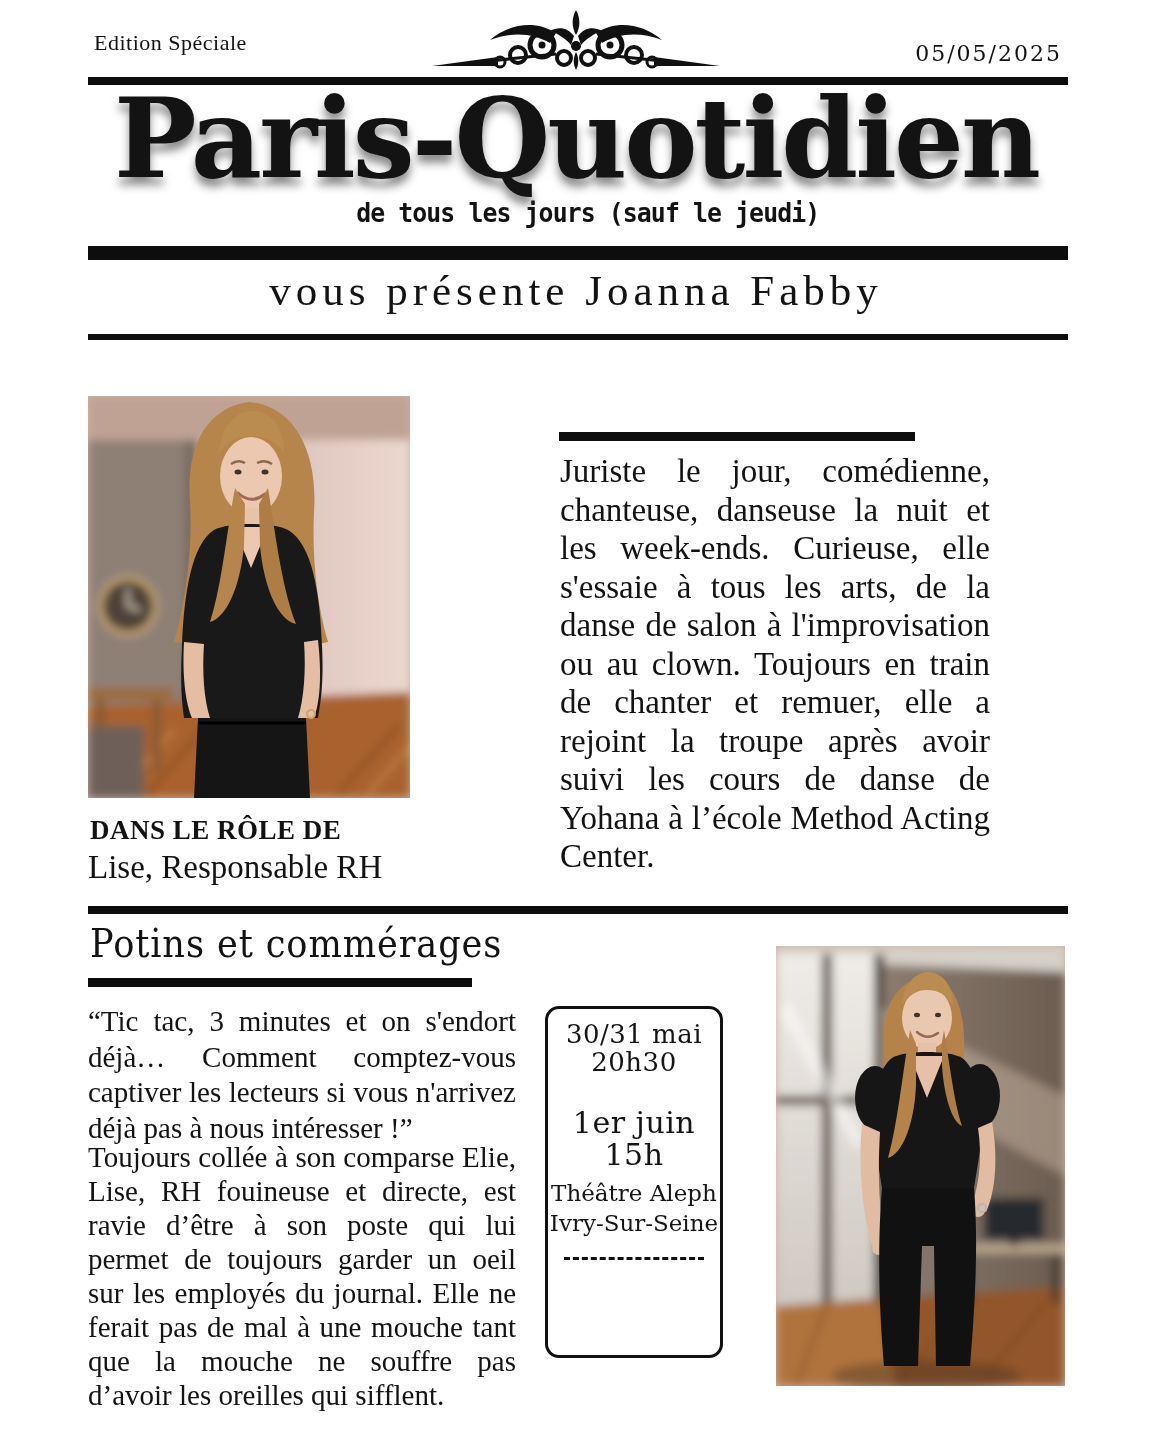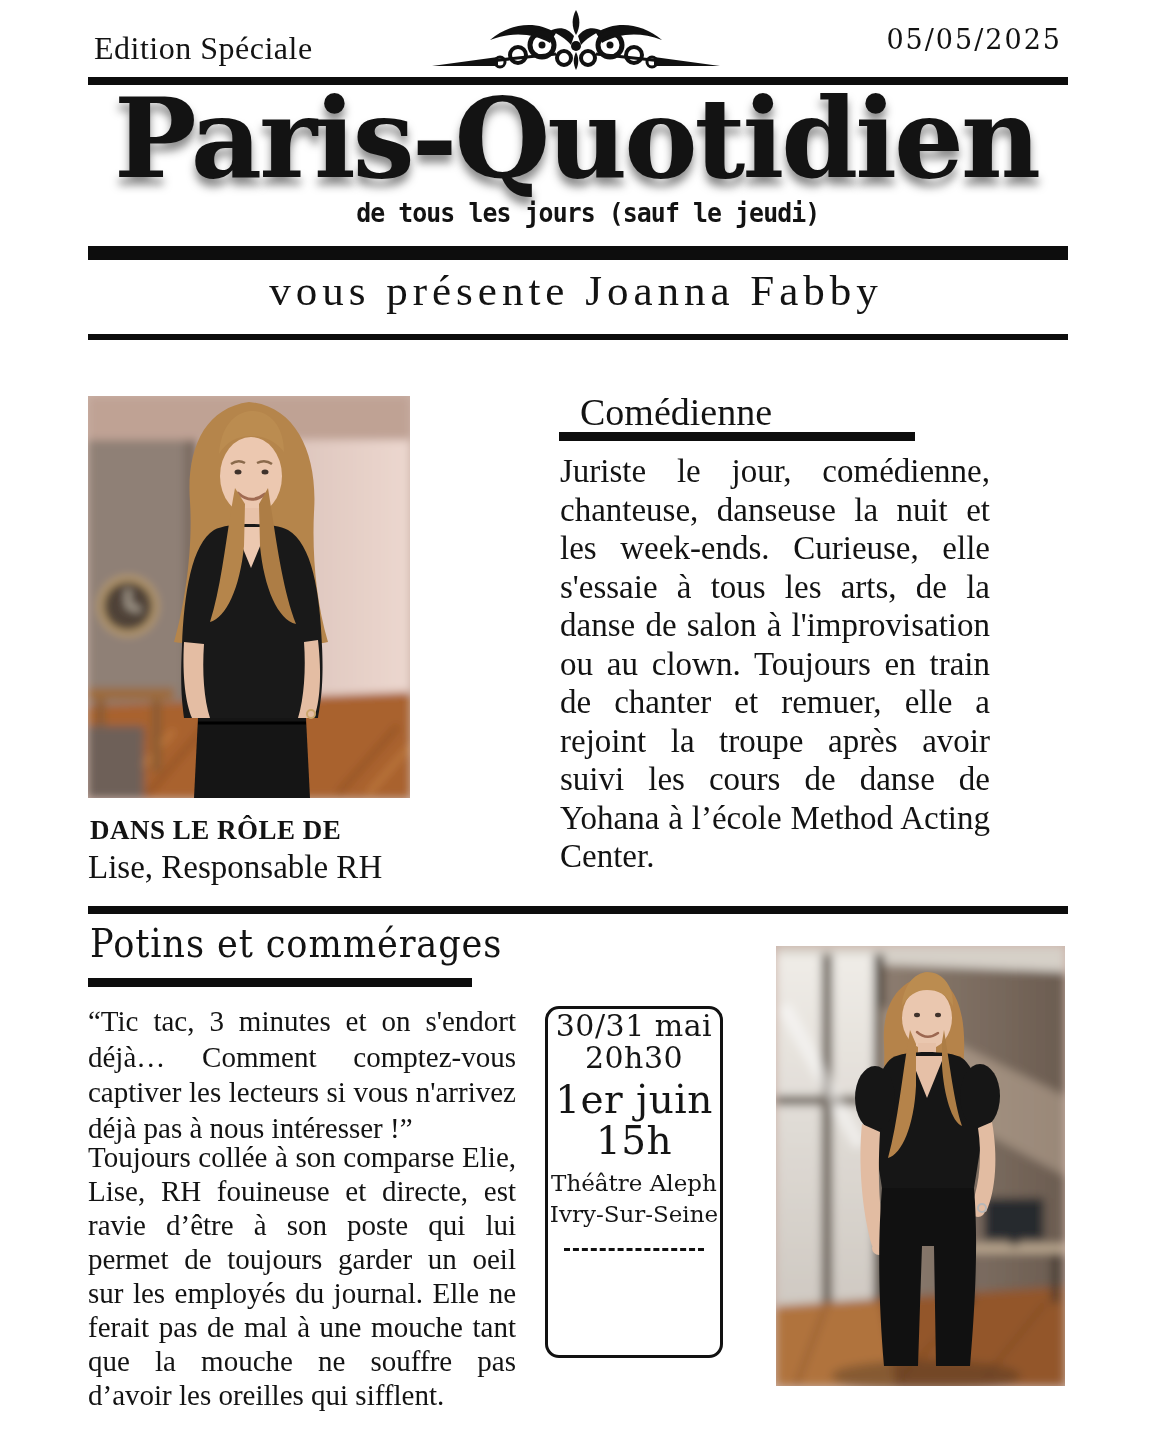--- a/index.html
+++ b/index.html
@@ -5,22 +5,22 @@
   * { box-sizing: border-box; }
   html, body { margin: 0; padding: 0; background: #dedede; }
   .page {
     position: relative; width: 1152px; height: 1440px; margin: 0 auto;
     background: #ffffff; color: #131313;
     font-family: "Liberation Serif", serif; overflow: hidden;
   }
   .abs { position: absolute; }
   .bar { position: absolute; background: #0d0d0d; }
 
-  .edition { left: 94px; top: 30px; font-size: 32px; letter-spacing: .5px; }
-  .date { right: 90px; top: 24px; font-family: "DejaVu Serif", serif; font-size: 27px; letter-spacing: 2px; }
+  .edition { left: 94px; top: 30px; font-size: 22px; letter-spacing: .5px; }
+  .date { right: 90px; top: 41px; font-family: "DejaVu Serif", serif; font-size: 22px; letter-spacing: 2px; }
   .ornament { left: 50%; top: 6px; transform: translateX(-50%); }
 
   .rule-top { left: 88px; top: 77px; width: 980px; height: 8px; }
 
   .masthead {
     left: 0; top: 78px; width: 1152px; margin: 0; text-align: center;
     font-family: "DejaVu Serif", serif; font-weight: bold; font-size: 110px;
     line-height: 1.1; letter-spacing: -3px;
     text-shadow: 0 8px 8px rgba(30,30,30,.5);
   }
@@ -52,22 +52,22 @@
     transform: scaleX(.88); transform-origin: left top; white-space: nowrap; letter-spacing: 1px; }
   .gossip-rule { position: absolute; left: 88px; top: 978px; width: 384px; height: 3px;
     border-top: 6px solid #0d0d0d; border-bottom: 3px solid #0d0d0d; }
   .quote { left: 88px; top: 1004px; width: 428px; font-size: 29px;
     line-height: 35.5px; text-align: justify; }
   .gossip-body { left: 88px; top: 1140px; width: 428px; font-size: 29px; line-height: 34px; text-align: justify; }
 
   .event-box { left: 545px; top: 1006px; width: 178px; height: 352px;
     border: 3px solid #111; border-radius: 14px; text-align: center;
     font-family: "DejaVu Serif", serif; color: #151515; }
-  .eb-dates1 { margin-top: 1px; font-size: 30px; line-height: 1.06; letter-spacing: .5px; }
-  .eb-dates2 { margin-top: 5px; font-size: 39px; line-height: 1.06; letter-spacing: .5px; }
+  .eb-dates1 { margin-top: 12px; font-size: 26px; line-height: 1.06; letter-spacing: .5px; }
+  .eb-dates2 { margin-top: 31px; font-size: 30px; line-height: 1.06; letter-spacing: .5px; }
   .eb-venue  { margin-top: 7px; font-size: 23px; line-height: 1.32; }
   .eb-dash   { margin: 19px auto 0; width: 140px; border-top: 3px dashed #111; }
   .eb-booking{ margin-top: 9px; font-size: 29px; line-height: 1.07; }
 </style>
 </head>
 <body>
 
 <div class="page">
 
   <div class="abs edition">Edition Spéciale</div>
@@ -159,21 +159,20 @@
         <path d="M110 322 L218 322 L222 402 L106 402 Z" fill="#151515"></path>
         <line x1="110" y1="327" x2="218" y2="327" stroke="#000" stroke-width="3"></line>
         <circle cx="223" cy="318" r="4" fill="none" stroke="#caa66a" stroke-width="2"></circle>
       </g>
     </svg>
   </div>
 
   <div class="abs role-label">DANS LE RÔLE DE</div>
   <div class="abs role-name">Lise, Responsable RH</div>
 
-  <div class="abs feat-title">Comédienne</div>
   <div class="feat-rule"></div>
   <div class="abs bio">Juriste le jour, comédienne, chanteuse, danseuse la nuit et les week-ends. Curieuse, elle s'essaie à tous les arts, de la danse de salon à l'improvisation ou au clown. Toujours en train de chanter et remuer, elle a rejoint la troupe après avoir suivi les cours de danse de Yohana à l’école Method Acting Center.</div>
 
   <div class="bar rule-mid"></div>
 
   <div class="abs gossip-title">Potins et commérages</div>
   <div class="gossip-rule"></div>
   <div class="abs quote">“Tic tac, 3 minutes et on s'endort déjà… Comment comptez-vous captiver les lecteurs si vous n'arrivez déjà pas à nous intéresser !”</div>
   <div class="abs gossip-body">Toujours collée à son comparse Elie, Lise, RH fouineuse et directe, est ravie d’être à son poste qui lui permet de toujours garder un oeil sur les employés du journal. Elle ne ferait pas de mal à une mouche tant que la mouche ne souffre pas d’avoir les oreilles qui sifflent.</div>
 

